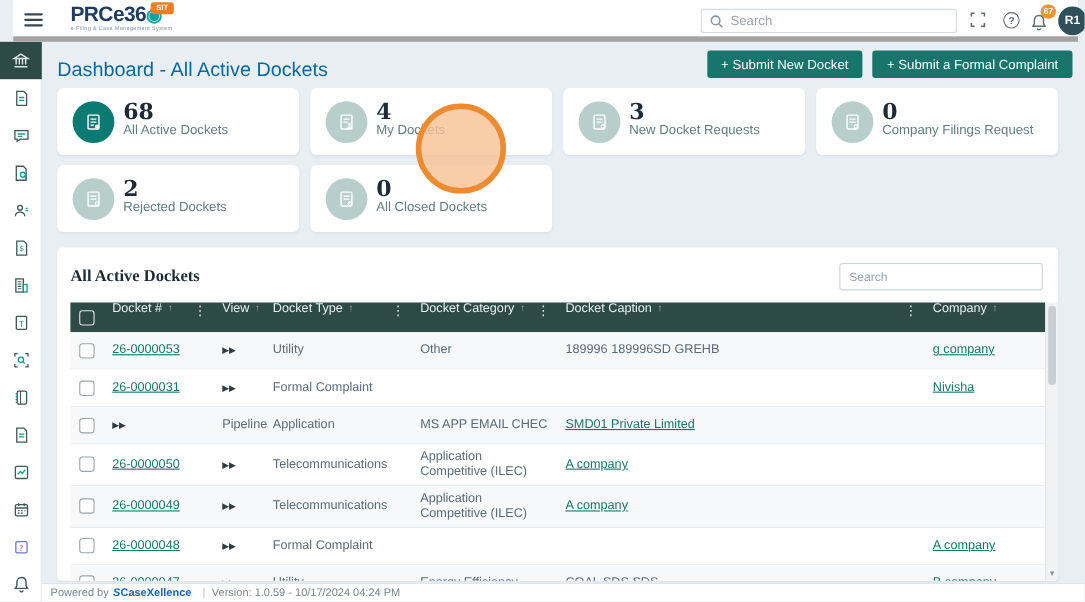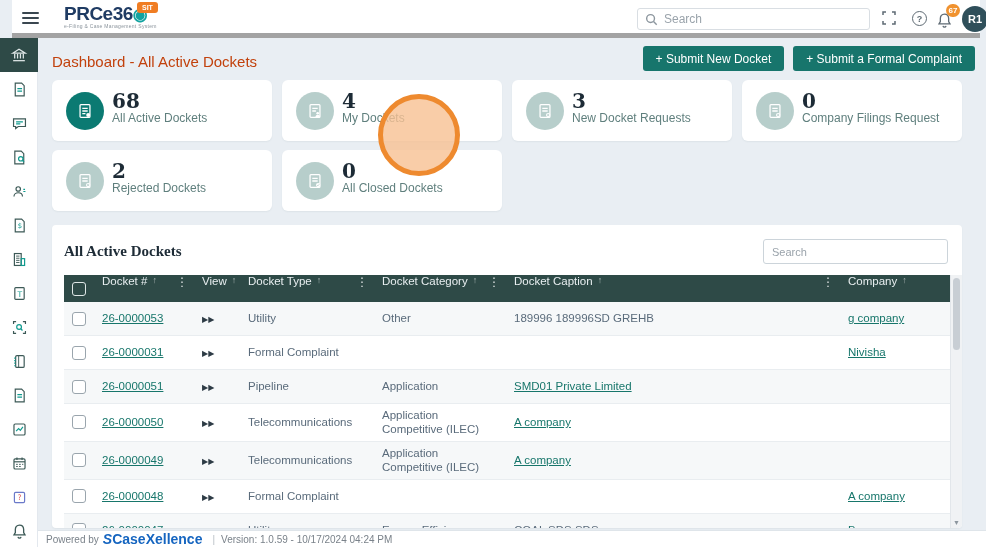--- a/index.html
+++ b/index.html
@@ -25,21 +25,21 @@
   .notifbadge { position:absolute; left:10px; top:-4px; min-width:14px; height:13px; background:#f0922f; border-radius:7px; color:#fff; font-size:8px; font-weight:700; display:flex; align-items:center; justify-content:center; padding:0 2px; }
   .avatar { position:absolute; left:950px; top:6px; width:26px; height:26px; border-radius:50%; background:#2f4f5a; color:#fff; font-size:11px; font-weight:700; display:flex; align-items:center; justify-content:center; cursor:pointer; }
 
   
   .sidebar { position:absolute; left:0; top:38px; width:38px; bottom:0; background:#fff; border-right:1px solid #e3e8ee; z-index:20; }
   .sitem { width:38px; height:34px; display:flex; align-items:center; justify-content:center; cursor:pointer; }
   .sitem.active { background:#2e4a47; }
 
   
   .main { position:absolute; left:38px; top:38px; right:0; bottom:17px; background:#e9eef3; overflow:hidden; }
-  .pgtitle { position:absolute; left:14px; top:15px; font-size:15px; color:#c2410c; }
+  .pgtitle { position:absolute; left:14px; top:15px; font-size:18px; color:#0369a1; }
   .actions { position:absolute; right:11px; top:8px; display:flex; gap:9px; }
   .tealbtn { height:25px; background:#17756c; color:#fff; font-size:12px; border:none; border-radius:3px; padding:0 13px; cursor:pointer; font-family:"Liberation Sans",sans-serif; }
 
   .cards { position:absolute; left:14px; top:42px; width:910px; display:grid; grid-template-columns:repeat(4,1fr); gap:10px; }
   .cards.row2 { top:112px; }
   .card { background:#fff; border-radius:6px; height:61px; position:relative; box-shadow:0 1px 2px rgba(40,60,70,.06); cursor:pointer; }
   .cico { position:absolute; left:14px; top:12px; width:38px; height:38px; border-radius:50%; background:#b7cecb; display:flex; align-items:center; justify-content:center; }
   .cico.teal { background:#0b7a72; }
   .cnum { position:absolute; left:60px; top:9px; font-family:"DejaVu Serif",serif; font-weight:700; font-size:20px; color:#1d2b36; }
   .clabel { position:absolute; left:60px; top:31px; font-size:12px; color:#5f7f7d; }
@@ -70,21 +70,21 @@
   .ff { font-size:8px; color:#2d3b45; letter-spacing:0; cursor:pointer; }
   .capcell { text-transform:uppercase; }
   .compcell { white-space:nowrap; overflow:hidden; }
 
   .vscroll { position:absolute; right:0; top:50px; bottom:0; width:12px; background:#f0f2f4; border-left:1px solid #e2e6ea; }
   .vthumb { position:absolute; left:2px; top:3px; width:7px; height:72px; background:#c8ced4; border-radius:4px; cursor:pointer; }
   .varrow { position:absolute; left:2px; bottom:2px; font-size:7px; color:#8c969e; cursor:pointer; }
 
   
   .footer { position:absolute; left:38px; right:0; bottom:0; height:17px; background:#fff; border-top:1px solid #dfe5ea; display:flex; align-items:center; padding-left:8px; font-size:10px; color:#7a828a; z-index:25; }
-  .brand { color:#1565c0; font-weight:700; font-size:14px; margin:0 4px; }
+  .brand { color:#1565c0; font-weight:700; font-size:10px; margin:0 4px; }
   .brand .s { color:#1565c0; font-style:italic; font-weight:900; }
   .fsep { color:#b9c0c6; margin:0 6px; }
 </style>
 </head>
 <body>
 
 <div class="stage">
 
   <div class="tophdr">
     <div class="burger">
@@ -373,24 +373,24 @@
           <div class="c"><span class="ff">▶▶</span></div>
           <div class="c">Formal Complaint</div>
           <div class="c"></div>
           <div class="c capcell"></div>
           <div class="c compcell"><a>Nivisha</a></div>
         </div>
         <div class="trow">
           <div class="cbcell">
               <span class="chk"></span>
             </div>
-          <div class="c"><a>26-0000051</a></div>
           <div class="c"><span class="ff">▶▶</span></div>
           <div class="c">Pipeline</div>
           <div class="c">Application</div>
+          <div class="c capcell">MS APP EMAIL CHEC</div>
           <div class="c compcell"><a>SMD01 Private Limited</a></div>
         </div>
         <div class="trow">
           <div class="cbcell">
               <span class="chk"></span>
             </div>
           <div class="c"><a>26-0000050</a></div>
           <div class="c"><span class="ff">▶▶</span></div>
           <div class="c">Telecommunications</div>
           <div class="c">Application Competitive (ILEC)</div>

